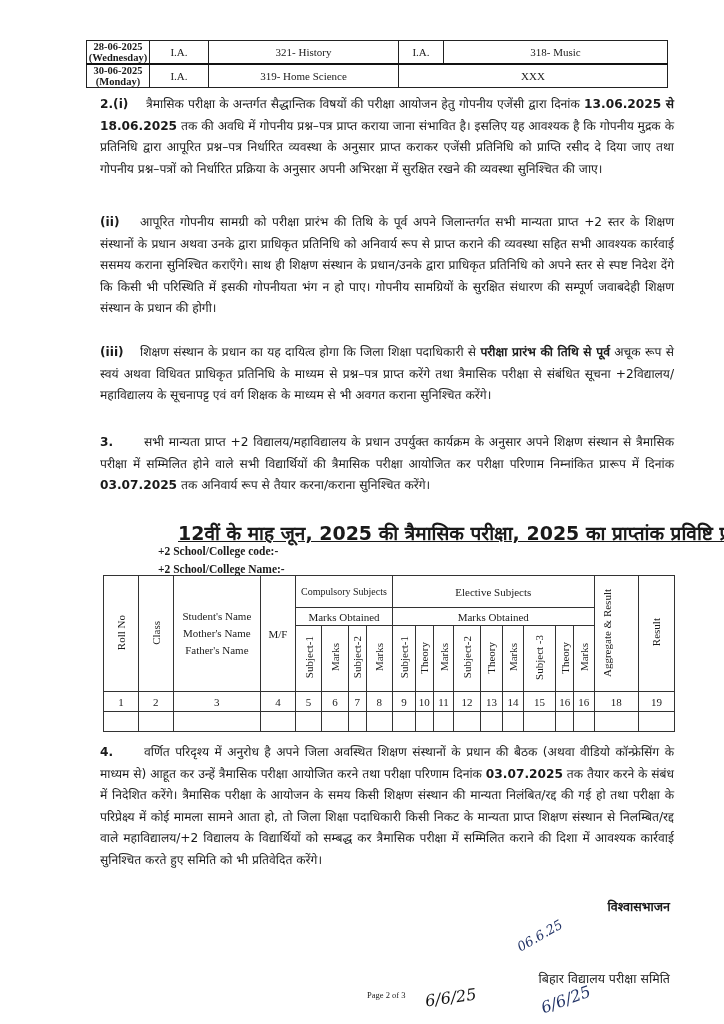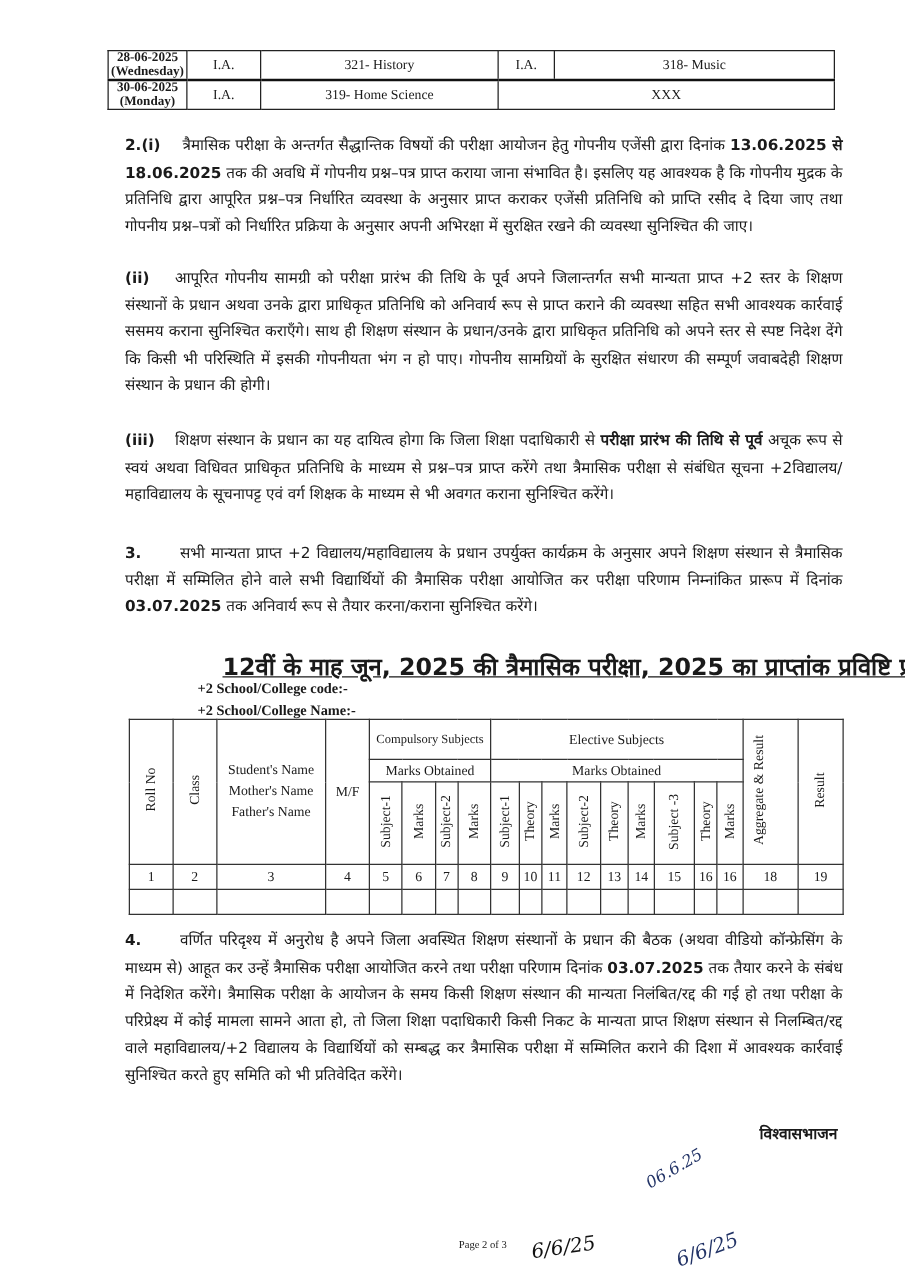--- a/index.html
+++ b/index.html
@@ -54,21 +54,21 @@
         <span>30-06-2025</span><br>
         <span>(Monday)</span>
       </td>
       <td>I.A.</td>
       <td>319- Home Science</td>
       <td colspan="2">XXX</td>
     </tr>
   </tbody>
     </table>
 
-  <p class="para" style="top:106px">
+  <p class="para" style="top:94px">
     <span class="num" style="width:46px">2.(i)</span><span>त्रैमासिक परीक्षा के अन्तर्गत सैद्धान्तिक विषयों की परीक्षा आयोजन हेतु गोपनीय एजेंसी द्वारा दिनांक </span><b>13.06.2025 से 18.06.2025</b><span> तक की अवधि में गोपनीय प्रश्न–पत्र प्राप्त कराया जाना संभावित है। इसलिए यह आवश्यक है कि गोपनीय मुद्रक के प्रतिनिधि द्वारा आपूरित प्रश्न–पत्र निर्धारित व्यवस्था के अनुसार प्राप्त कराकर एजेंसी प्रतिनिधि को प्राप्ति रसीद दे दिया जाए तथा गोपनीय प्रश्न–पत्रों को निर्धारित प्रक्रिया के अनुसार अपनी अभिरक्षा में सुरक्षित रखने की व्यवस्था सुनिश्चित की जाए।</span>
   </p>
 
   <p class="para" style="top:212px">
     <span class="num" style="width:40px">(ii)</span><span>आपूरित गोपनीय सामग्री को परीक्षा प्रारंभ की तिथि के पूर्व अपने जिलान्तर्गत सभी मान्यता प्राप्त +2 स्तर के शिक्षण संस्थानों के प्रधान अथवा उनके द्वारा प्राधिकृत प्रतिनिधि को अनिवार्य रूप से प्राप्त कराने की व्यवस्था सहित सभी आवश्यक कार्रवाई ससमय कराना सुनिश्चित कराएँगे। साथ ही शिक्षण संस्थान के प्रधान/उनके द्वारा प्राधिकृत प्रतिनिधि को अपने स्तर से स्पष्ट निदेश देंगे कि किसी भी परिस्थिति में इसकी गोपनीयता भंग न हो पाए। गोपनीय सामग्रियों के सुरक्षित संधारण की सम्पूर्ण जवाबदेही शिक्षण संस्थान के प्रधान की होगी।</span>
   </p>
 
   <p class="para" style="top:342px">
     <span class="num" style="width:40px">(iii)</span><span>शिक्षण संस्थान के प्रधान का यह दायित्व होगा कि जिला शिक्षा पदाधिकारी से </span><b>परीक्षा प्रारंभ की तिथि से पूर्व</b><span> अचूक रूप से स्वयं अथवा विधिवत प्राधिकृत प्रतिनिधि के माध्यम से प्रश्न–पत्र प्राप्त करेंगे तथा त्रैमासिक परीक्षा से संबंधित सूचना +2विद्यालय/महाविद्यालय के सूचनापट्ट एवं वर्ग शिक्षक के माध्यम से भी अवगत कराना सुनिश्चित करेंगे।</span>
   </p>
@@ -181,17 +181,18 @@
     </tr>
   </tbody>
     </table>
 
   <p class="para" style="top:742px">
     <span class="num" style="width:44px">4.</span><span>वर्णित परिदृश्य में अनुरोध है अपने जिला अवस्थित शिक्षण संस्थानों के प्रधान की बैठक (अथवा वीडियो कॉन्फ्रेसिंग के माध्यम से) आहूत कर उन्हें त्रैमासिक परीक्षा आयोजित करने तथा परीक्षा परिणाम दिनांक </span><b>03.07.2025</b><span> तक तैयार करने के संबंध में निदेशित करेंगे। त्रैमासिक परीक्षा के आयोजन के समय किसी शिक्षण संस्थान की मान्यता निलंबित/रद्द की गई हो तथा परीक्षा के परिप्रेक्ष्य में कोई मामला सामने आता हो, तो जिला शिक्षा पदाधिकारी किसी निकट के मान्यता प्राप्त शिक्षण संस्थान से निलम्बित/रद्द वाले महाविद्यालय/+2 विद्यालय के विद्यार्थियों को सम्बद्ध कर त्रैमासिक परीक्षा में सम्मिलित कराने की दिशा में आवश्यक कार्रवाई सुनिश्चित करते हुए समिति को भी प्रतिवेदित करेंगे।</span>
   </p>
 
   <div class="sig-block" style="top:898px;font-weight:bold">विश्वासभाजन</div>
   <div class="sig" style="left:515px;top:928px;font-size:13px;transform:rotate(-30deg)">06.6.25</div>
+  <div class="sig-block" style="top:970px">बिहार विद्यालय परीक्षा समिति</div>
 
   <div class="footer">Page 2 of 3</div>
   <div class="sig" style="left:425px;top:988px;font-size:16px;color:#111;transform:rotate(-8deg)">6/6/25</div>
   <div class="sig" style="left:540px;top:990px;font-size:16px;transform:rotate(-20deg)">6/6/25</div>
 </div>
 
 </body></html>

